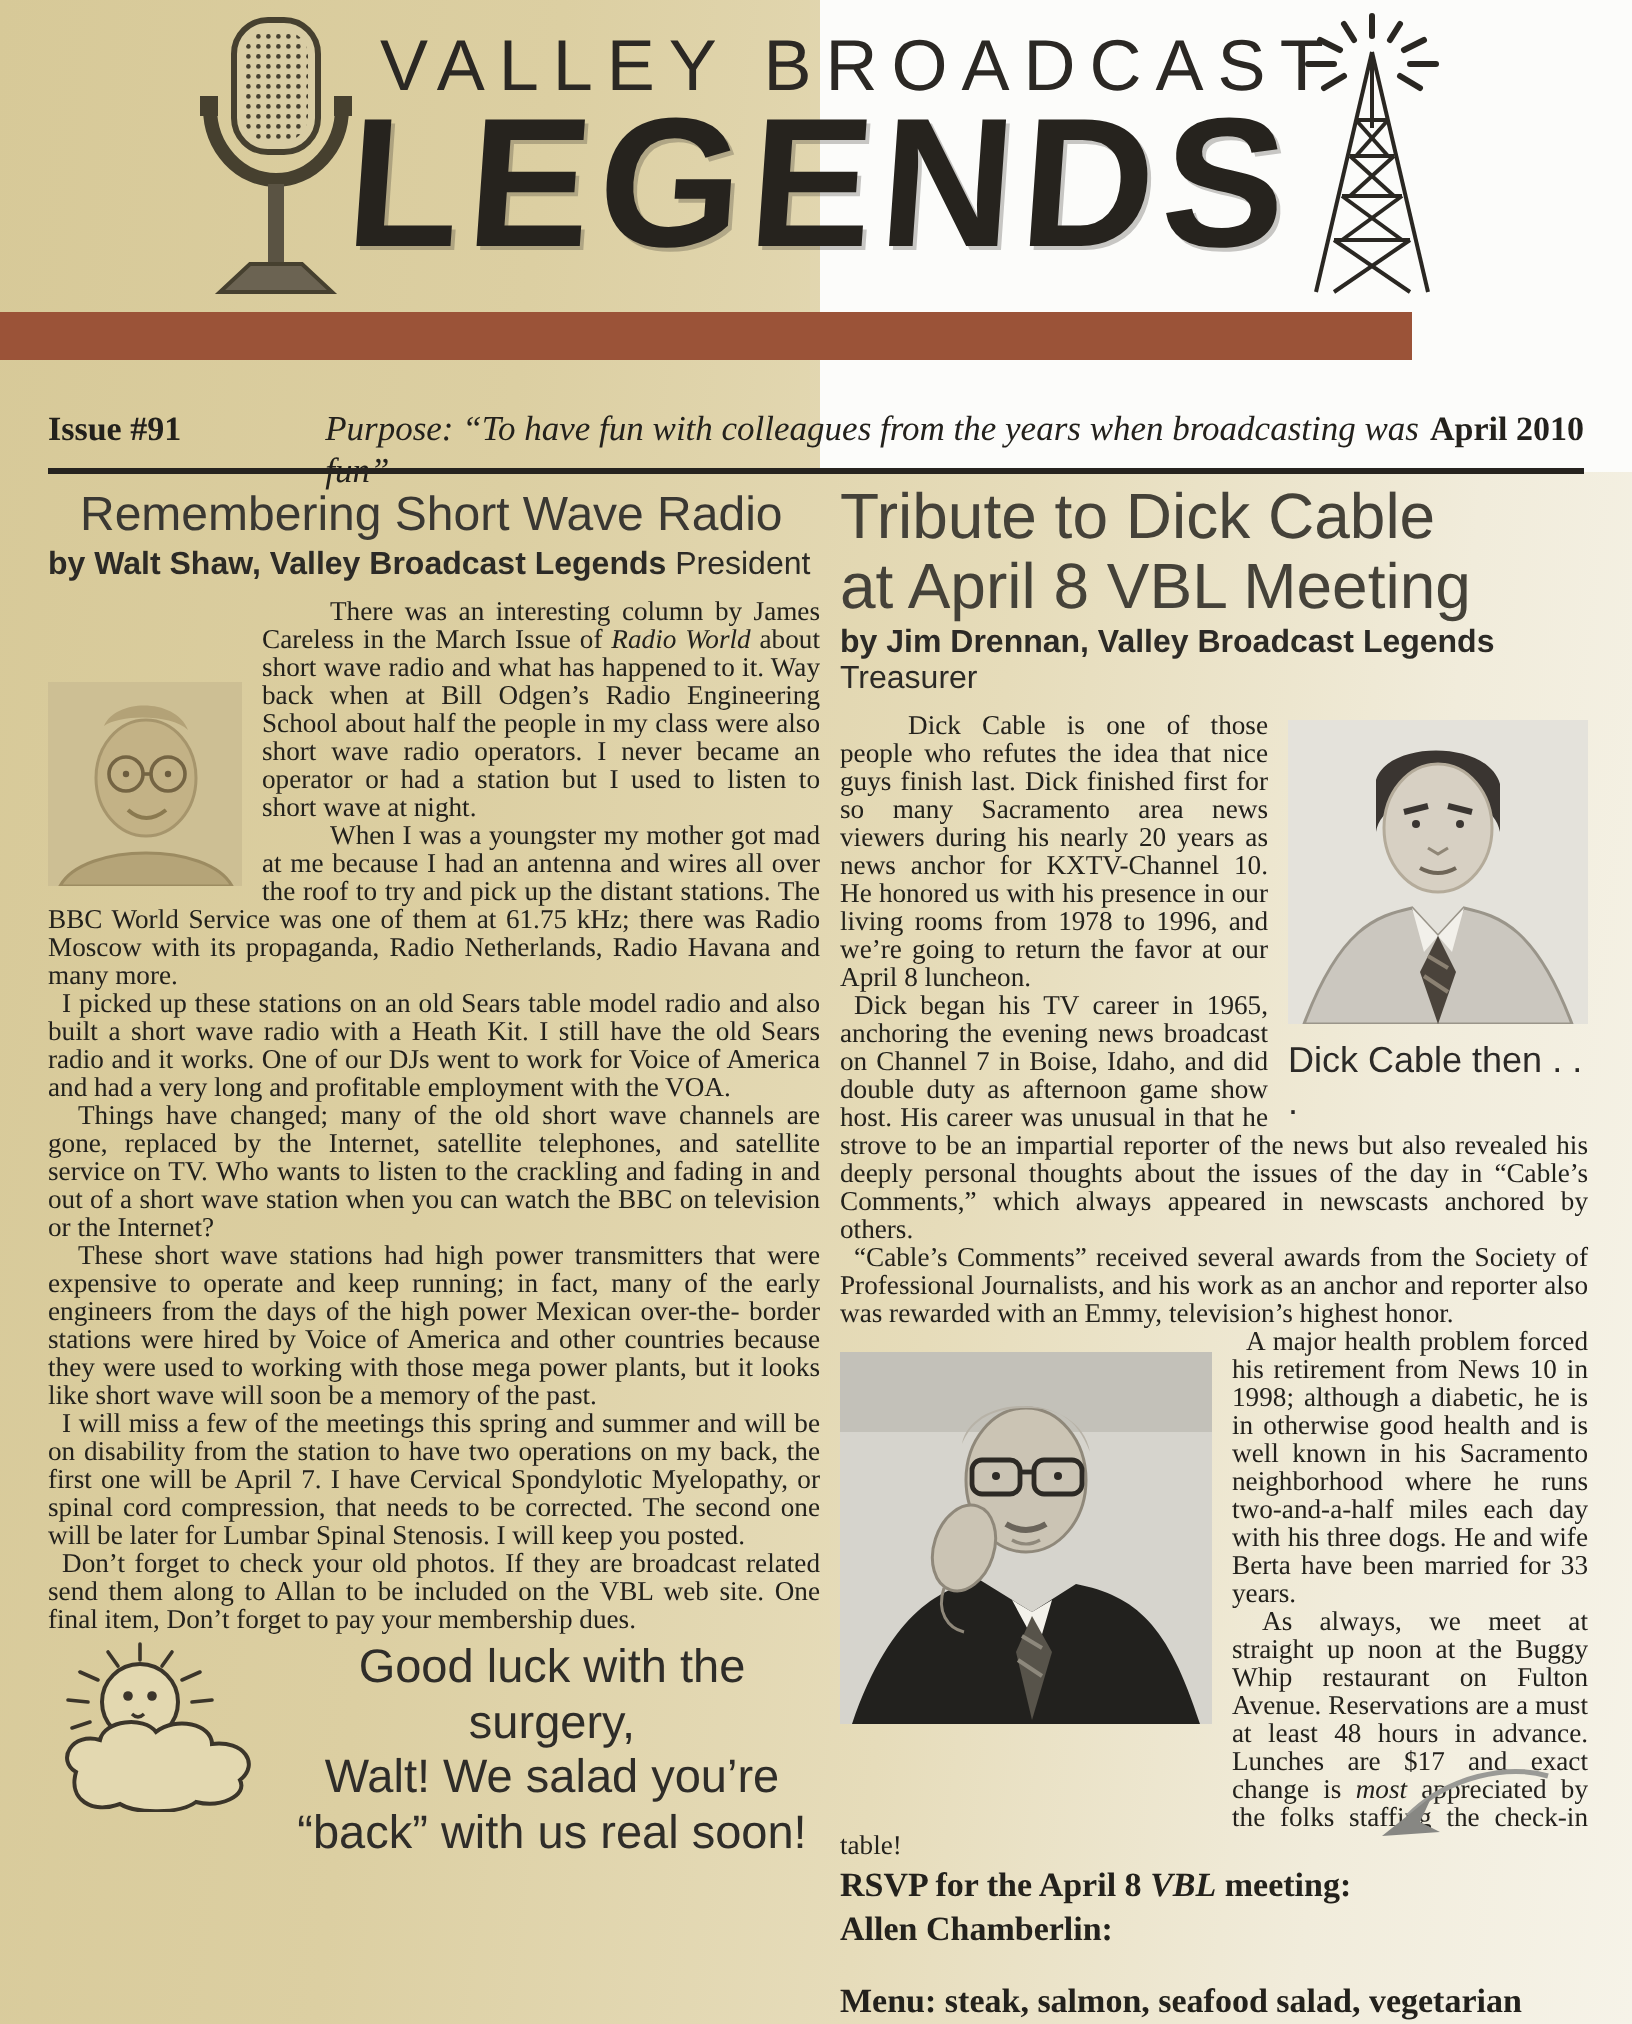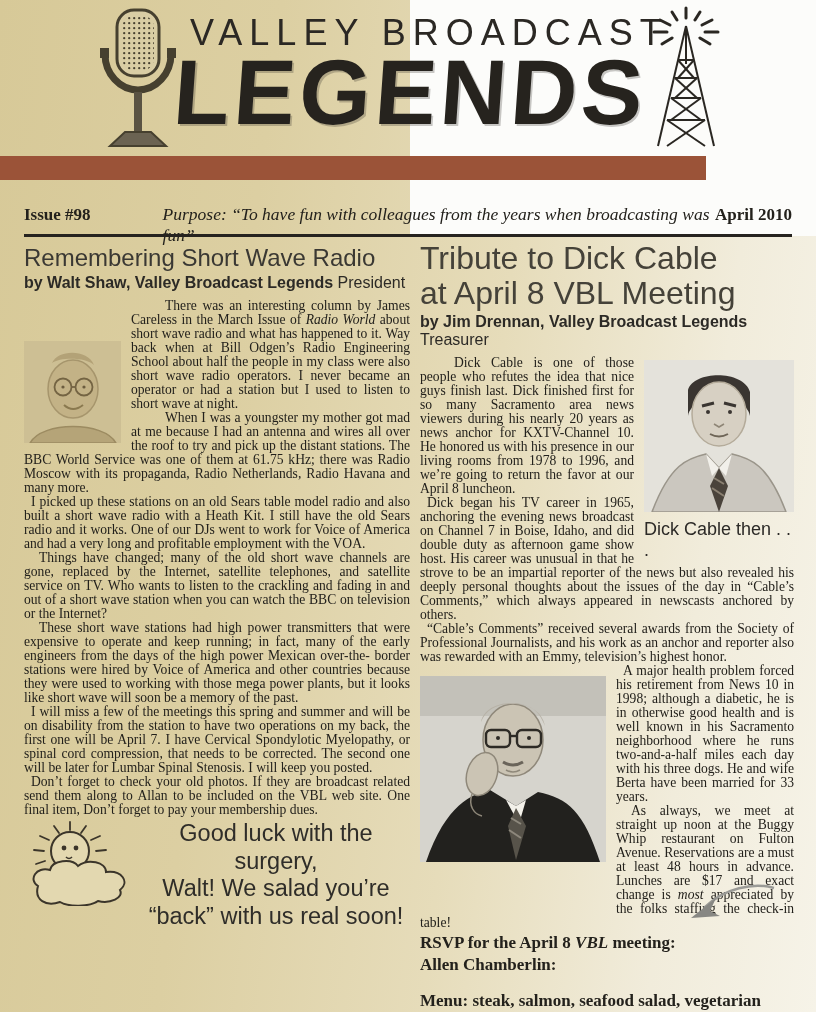--- a/index.html
+++ b/index.html
@@ -30,21 +30,21 @@
   .issue-purpose{flex:1;font-size:17.5px;font-style:italic;padding-left:72px;}
   .issue-date{font-size:17px;font-weight:700;}
   .issue-rule{position:absolute;left:24px;top:234px;width:768px;height:3px;background:#26231f;}
   
   .col{position:absolute;top:238px;}
   .col-left{left:24px;width:386px;}
   .col-right{left:420px;top:241px;width:374px;}
   .hl-1{font-family:"Liberation Sans",sans-serif;font-size:36px;line-height:1.06;font-weight:400;
         color:#3a3833;margin:0;word-spacing:9px;letter-spacing:.5px;}
   .hl-2{font-family:"Liberation Sans",sans-serif;font-size:24px;line-height:1.1;font-weight:400;
-        color:#3a3833;margin:7px 0 3px;}
+        color:#3a3833;margin:7px 16px 3px;}
   .hl-r{font-family:"Liberation Sans",sans-serif;font-size:32px;line-height:1.09;font-weight:400;
         color:#454239;margin:0;}
   .byline{font-family:"Liberation Sans",sans-serif;font-size:16px;margin:2px 0 7px;color:#2c2a26;}
   .byline b{font-weight:700;}
   .body p{margin:0;font-size:13.6px;line-height:1.03;text-align:justify;}
   .in-lg{text-indent:34px;} .in-md{text-indent:15px;} .in-sm{text-indent:7px;font-family:Liberation Serif, serif;}
   
   .photo{border:0;}
   .ph-walt{float:left;width:97px;height:102px;margin:42px 10px 2px 0;}
   .ph-then{float:right;width:150px;margin:4px 0 2px 10px;}
@@ -116,21 +116,21 @@
           <line x1="70" y1="16" x2="60" y2="21"></line>
         <line x1="12" y1="28" x2="25" y2="28"></line>
           <line x1="76" y1="28" x2="63" y2="28"></line>
         <line x1="20" y1="40" x2="30" y2="34"></line>
           <line x1="68" y1="40" x2="58" y2="34"></line>
       </g>
     </svg>
   </div>
 
   <div class="issue-line">
-    <span class="issue-no">Issue #98</span>
+    <span class="issue-no">Issue #91</span>
     <span class="issue-purpose">Purpose: “To have fun with colleagues from the years when broadcasting was fun”</span>
     <span class="issue-date">April 2010</span>
   </div>
   <div class="issue-rule"></div>
 
   <div class="col col-left">
     <h2 class="hl-2">Remembering Short Wave Radio</h2>
     <div class="byline"><b>by Walt Shaw, Valley Broadcast Legends</b><span> President</span></div>
 
     <div class="body clearfix">

